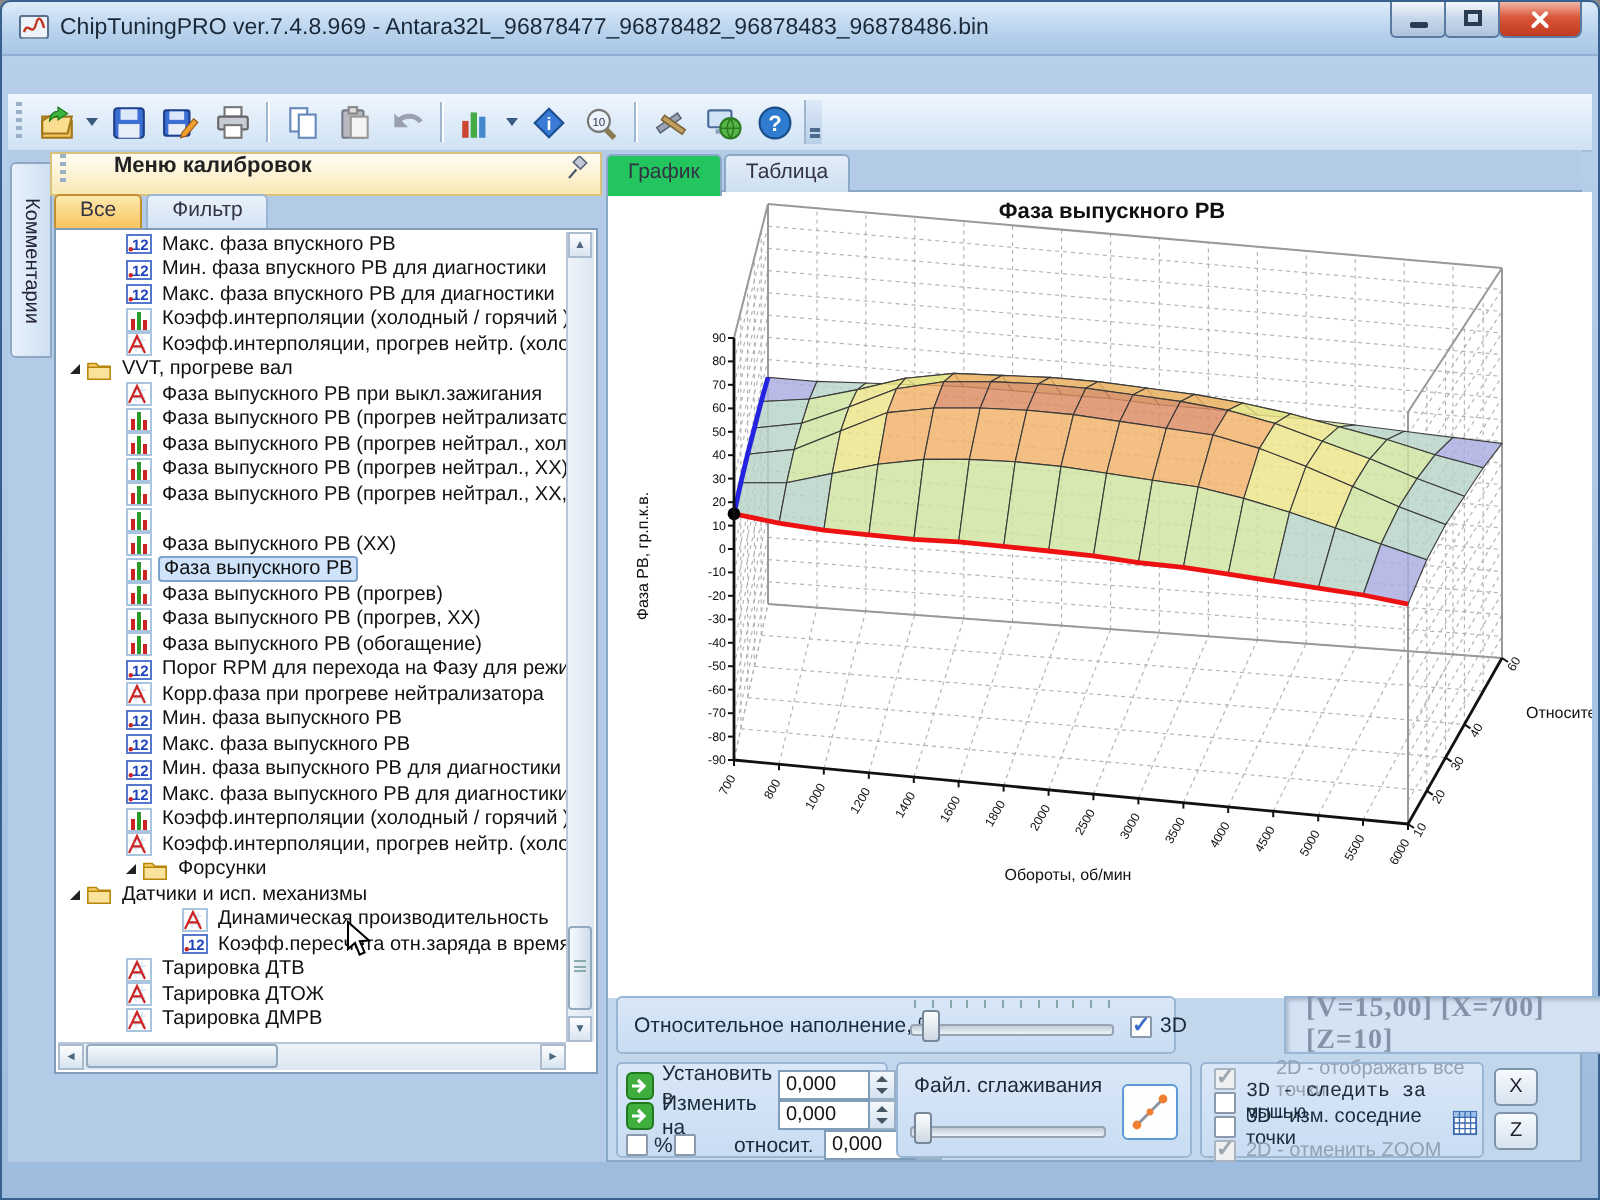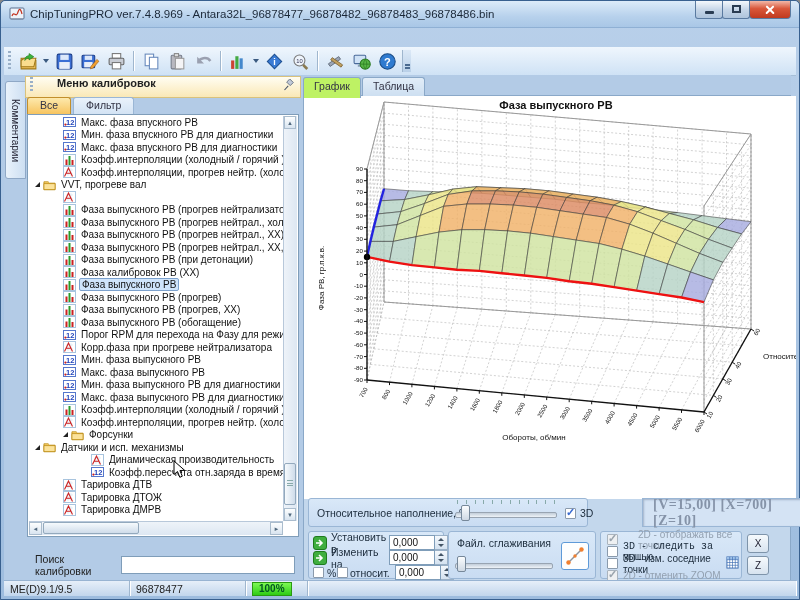--- a/index.html
+++ b/index.html
@@ -55,21 +55,21 @@
   .vthumb .gr{margin-top:16px;}
   .hscroll{position:absolute;left:1px;right:15px;bottom:1px;height:13px;background:linear-gradient(#eef3f9,#dde7f2);border-top:1px solid #b8c8da;}
   .hthumb{position:absolute;left:14px;top:0;width:96px;height:12px;background:linear-gradient(#f6fafd,#cfdcea);border:1px solid #93a9bd;box-sizing:border-box;border-radius:2px;}
   .search-row{position:absolute;left:2px;bottom:6px;right:2px;height:20px;display:flex;align-items:center;}
   .search-label{font-size:10.5px;color:#222;margin-left:8px;width:86px;}
   .search-input{flex:1;height:18px;background:#fff;border:1px solid #7f9db9;box-sizing:border-box;margin-right:4px;font-size:10.5px;padding:0 3px;}
   
   .rpanel{position:absolute;left:299px;top:0;right:0;bottom:0;}
   .rtabs{position:absolute;left:0;top:2px;height:19px;display:flex;z-index:2;}
   .rtab{font-size:10.5px;padding:2px 10px 0;border:1px solid #8aa8c8;border-bottom:none;border-radius:3px 3px 0 0;background:linear-gradient(#e2edf8,#cddff1);color:#334;margin-right:1px;}
-  .rtab.active{background:#bef264;height:18px;}
+  .rtab.active{background:#22c55e;height:18px;}
   .rcontent{position:absolute;left:0;top:20px;right:0;bottom:0;border:1px solid #8aa8c8;background:#c3d7ec;box-sizing:border-box;}
   .chart-area{position:absolute;left:0px;top:0px;width:492px;height:403px;background:#fff;}
   .chart-area svg{position:absolute;left:0;top:0;}
   
   .grp{position:absolute;border:1px solid #9ab6d5;border-radius:3px;background:linear-gradient(#d9e8f8,#c9dcf2);box-sizing:border-box;}
   .lbl{font-size:10.5px;color:#1a2a3a;}
   .coords-panel{position:absolute;border:1px solid #9ab6d5;background:#d4e3f4;box-shadow:inset 1px 1px 2px rgba(70,90,120,.35);display:flex;align-items:center;padding-left:10px;box-sizing:border-box;font-family:"Liberation Serif",serif;font-weight:bold;font-size:14px;color:#8593a8;letter-spacing:.5px;margin-left:48px;}
   .slider{position:relative;height:18px;}
   .slider .track{position:absolute;left:0;right:0;top:8px;height:4px;background:linear-gradient(#c2cdd9,#eef3f8);border:1px solid #98a4b2;border-radius:2px;}
   .slider .thumb{position:absolute;top:1px;width:9px;height:16px;background:linear-gradient(#fbfdfe,#cfd9e4);border:1px solid #76889a;border-radius:2px;box-sizing:border-box;}
@@ -296,20 +296,21 @@
                   <path d="M1 4.5h12V11H1z" fill="#fbe29a" stroke="#b8860b" stroke-width="0.8"></path>
                 </svg></span>
               <span class="tlabel">VVT, прогреве вал</span>
             </div>
             <div class="trow" style="padding-left: 34px;">
               <span class="ticon"><svg viewBox="0 0 13 12">
                   <rect x="0.5" y="0.5" width="12" height="11" fill="#fff" stroke="#a8c4de"></rect>
                   <path d="M3 4h7M3 8h7M5 2v8M8 2v8" stroke="#d8e6f2" stroke-width="0.7"></path>
                   <path d="M1.5 10.5L5.5 2l4 8.5M3.2 7.2h4.6" stroke="#cc2222" fill="none" stroke-width="1.1"></path>
                 </svg></span>
+              <span class="tlabel">Фаза выпускного РВ при выкл.зажигания</span>
             </div>
             <div class="trow" style="padding-left: 34px;">
               <span class="ticon"><svg viewBox="0 0 13 12">
                   <rect x="0.5" y="0.5" width="12" height="11" fill="#fff" stroke="#a8c4de"></rect>
                   <path d="M2.5 11V5.5h2V11zM8.5 11V6h2v5z" fill="#cc2222"></path>
                   <path d="M5.5 11V2h2v9z" fill="#2a9a2a"></path>
                 </svg></span>
               <span class="tlabel">Фаза выпускного РВ (прогрев нейтрализатора)</span>
             </div>
             <div class="trow" style="padding-left: 34px;">
@@ -335,29 +336,28 @@
                   <path d="M5.5 11V2h2v9z" fill="#2a9a2a"></path>
                 </svg></span>
               <span class="tlabel">Фаза выпускного РВ (прогрев нейтрал., ХХ, хол</span>
             </div>
             <div class="trow" style="padding-left: 34px;">
               <span class="ticon"><svg viewBox="0 0 13 12">
                   <rect x="0.5" y="0.5" width="12" height="11" fill="#fff" stroke="#a8c4de"></rect>
                   <path d="M2.5 11V5.5h2V11zM8.5 11V6h2v5z" fill="#cc2222"></path>
                   <path d="M5.5 11V2h2v9z" fill="#2a9a2a"></path>
                 </svg></span>
-              <span class="tlabel">Фаза выпускного РВ (при детонации)</span>
-            </div>
-            <div class="trow" style="padding-left: 34px;">
-              <span class="ticon"><svg viewBox="0 0 13 12">
-                  <rect x="0.5" y="0.5" width="12" height="11" fill="#fff" stroke="#a8c4de"></rect>
-                  <path d="M2.5 11V5.5h2V11zM8.5 11V6h2v5z" fill="#cc2222"></path>
-                  <path d="M5.5 11V2h2v9z" fill="#2a9a2a"></path>
-                </svg></span>
-              <span class="tlabel">Фаза калибровок РВ (ХХ)</span>
+            </div>
+            <div class="trow" style="padding-left: 34px;">
+              <span class="ticon"><svg viewBox="0 0 13 12">
+                  <rect x="0.5" y="0.5" width="12" height="11" fill="#fff" stroke="#a8c4de"></rect>
+                  <path d="M2.5 11V5.5h2V11zM8.5 11V6h2v5z" fill="#cc2222"></path>
+                  <path d="M5.5 11V2h2v9z" fill="#2a9a2a"></path>
+                </svg></span>
+              <span class="tlabel">Фаза выпускного РВ (ХХ)</span>
             </div>
             <div class="trow" style="padding-left: 34px;">
               <span class="ticon"><svg viewBox="0 0 13 12">
                   <rect x="0.5" y="0.5" width="12" height="11" fill="#fff" stroke="#a8c4de"></rect>
                   <path d="M2.5 11V5.5h2V11zM8.5 11V6h2v5z" fill="#cc2222"></path>
                   <path d="M5.5 11V2h2v9z" fill="#2a9a2a"></path>
                 </svg></span>
               <span class="tlabel sel">Фаза выпускного РВ</span>
             </div>
             <div class="trow" style="padding-left: 34px;">
@@ -512,24 +512,20 @@
               <i></i>
               <i></i>
             </div>
           <div class="sarrow" style="bottom:0;">▼</div>
         </div>
         <div class="hscroll">
           <div class="sarrow" style="left:0;width:13px;">◄</div>
           <div class="hthumb"></div>
           <div class="sarrow" style="left:auto;right:0;width:13px;">►</div>
         </div>
-      </div>
-      <div class="search-row">
-        <span class="search-label">Поиск калибровки</span>
-        <input class="search-input" value="" style="">
       </div>
     </div>
 
     <div class="rpanel">
       <div class="rtabs" id="right-tabs">
           <div class="rtab active">График</div>
           <div class="rtab">Таблица</div>
         </div>
       <div class="rcontent">
         <div class="chart-area" id="chart">
@@ -880,21 +876,21 @@
                   <div>
                     <span class="spa dn"></span>
                   </div>
                 </div>
               </div>
           </div>
           <div style="position:absolute;left:4px;top:33px;display:flex;align-items:center;height:15px;">
             <div class="cb"></div>
             <span class="lbl" style="margin-left:3px;width:10px;">%</span>
             <div class="cb"></div>
-            <span class="lbl" style="margin-left:2px;width:45px;">относит.</span>
+            <span class="lbl" style="margin-left:19px;width:45px;">относит.</span>
             <div class="spinbox">
                 <div class="spinval">0,000</div>
                 <div class="spinbtns">
                   <div>
                     <span class="spa up"></span>
                   </div>
                   <div>
                     <span class="spa dn"></span>
                   </div>
                 </div>
@@ -943,29 +939,17 @@
               </div>
             </div>
         </div>
 
         <div class="sqbtn" style="left:443px;top:438px;">X</div>
         <div class="sqbtn" style="left:443px;top:460px;">Z</div>
       </div>
     </div>
   </div>
 
-  <div class="statusbar">
-    <div class="scell" style="width:126px;">
-        <span>ME(D)9.1/9.5</span>
-      </div>
-    <div class="scell" style="width:116px;">
-        <span>96878477</span>
-      </div>
-    <div class="scell" style="width:62px;">
-        <span class="badge">100%</span>
-      </div>
-    <div class="scell" style="flex:1;border-right:none;"></div>
-  </div>
 
   <svg class="cursor" style="left:172px;top:459px;" width="13" height="19" viewBox="0 0 13 19">
     <path d="M1 1 L1 14.5 L4.5 11.5 L6.8 17.3 L9.3 16.2 L6.9 10.6 L11.5 10.2 Z" fill="#fff" stroke="#000" stroke-width="1"></path>
   </svg>
 </div>
 
 </body></html>

